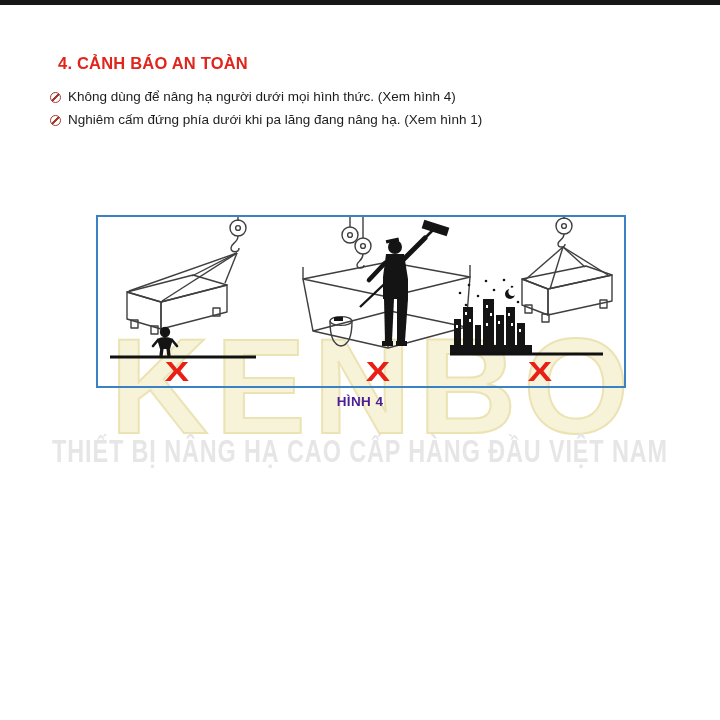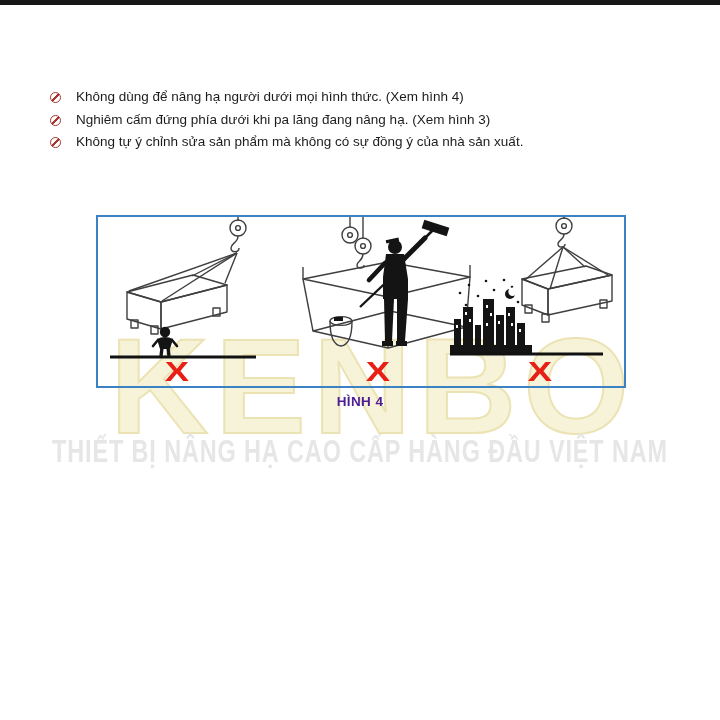--- a/index.html
+++ b/index.html
@@ -4,21 +4,21 @@
 <style>
   * { margin:0; padding:0; box-sizing:border-box; }
   html,body { width:720px; height:720px; background:#fff; font-family:"Liberation Sans", sans-serif; }
   .page { position:relative; width:720px; height:720px; background:#fff; overflow:hidden; }
 
   .top-bar { position:absolute; left:0; top:0; width:720px; height:5px; background:#171717; }
 
   .title { position:absolute; left:58px; top:54px; font-size:16.5px; font-weight:bold; color:#e0251c; letter-spacing:.2px; }
 
   .warnings { position:absolute; left:50px; top:86px; width:606px; }
-  .warning-item { display:flex; align-items:flex-start; font-size:13.5px; line-height:22.5px; color:#1c1c1c;gap:8px; }
+  .warning-item { display:flex; align-items:flex-start; font-size:13.5px; line-height:22.5px; color:#1c1c1c; }
   .no-icon { flex:0 0 11px; width:11px; height:11px; margin:6px 7px 0 0; border:1.6px solid #a8362e; border-radius:50%;
              background:linear-gradient(135deg, transparent 43%, #a8362e 43%, #a8362e 57%, transparent 57%); }
   .warning-text { width:588px; }
 
   .kenbo-wm { position:absolute; left:110px; top:318px; z-index:1; font-size:136px; line-height:1; font-weight:bold;
               letter-spacing:7px; color:#f7f3d8; -webkit-text-stroke:2px #ece3b4; white-space:nowrap; }
 
   .figure-box { position:absolute; left:96px; top:215px; width:530px; height:173px; border:2px solid #3b82c4;
                 background:transparent; z-index:2; }
   .figure-box svg { position:absolute; left:0; top:0; }
@@ -37,33 +37,30 @@
   .thick  { stroke:#111; stroke-width:3; }
   .ink    { fill:#141414; stroke:none; }
 </style>
 </head>
 <body>
 
 <div class="page">
 
   <div class="top-bar"></div>
 
+  <div class="title">4. CẢNH BÁO AN TOÀN</div>
 
   <div class="warnings">
     <div class="warning-item">
       <span class="no-icon"></span>
       <span class="warning-text">Không dùng để nâng hạ người dưới mọi hình thức. (Xem hình 4)</span>
     </div>
     <div class="warning-item">
       <span class="no-icon"></span>
-      <span class="warning-text">Nghiêm cấm đứng phía dưới khi pa lăng đang nâng hạ. (Xem hình 3)</span>
-    </div>
-    <div class="warning-item">
-      <span class="no-icon"></span>
-      <span class="warning-text">Không tự ý chỉnh sửa sản phẩm mà không có sự đồng ý của nhà sản xuất.</span>
+      <span class="warning-text">Nghiêm cấm đứng phía dưới khi pa lăng đang nâng hạ. (Xem hình 1)</span>
     </div>
   </div>
 
   <div class="kenbo-wm">KENBO</div>
 
   <div class="figure-box">
     <svg width="526" height="169" viewBox="0 0 526 169">
 
       <g>
         <line class="stroke" x1="140" y1="0" x2="140" y2="4"></line>

